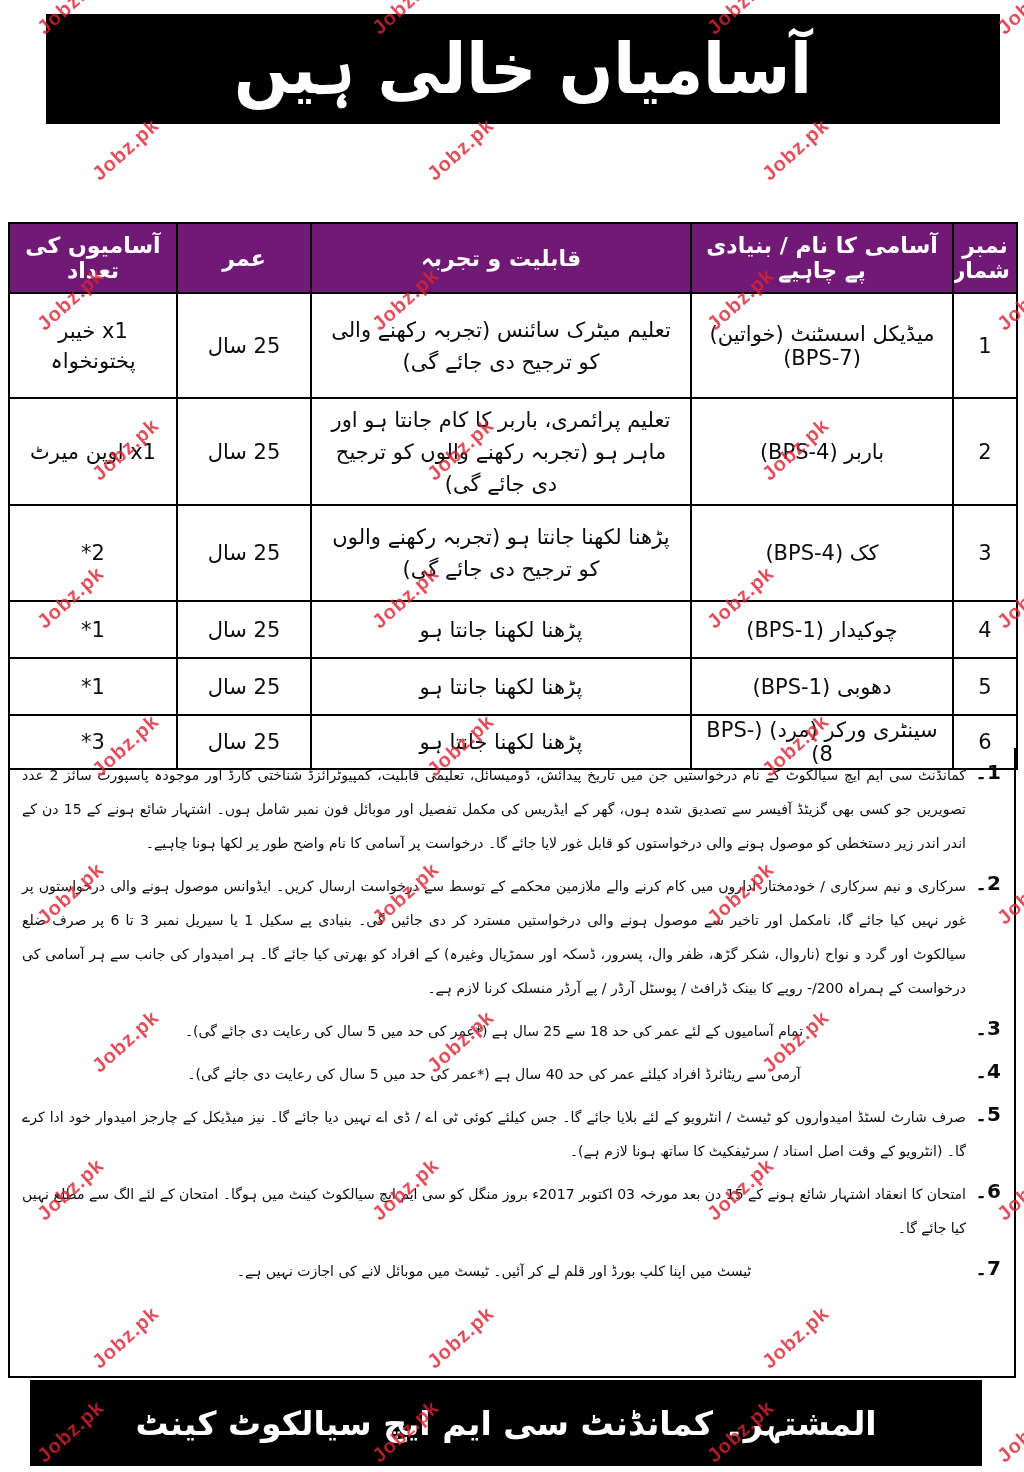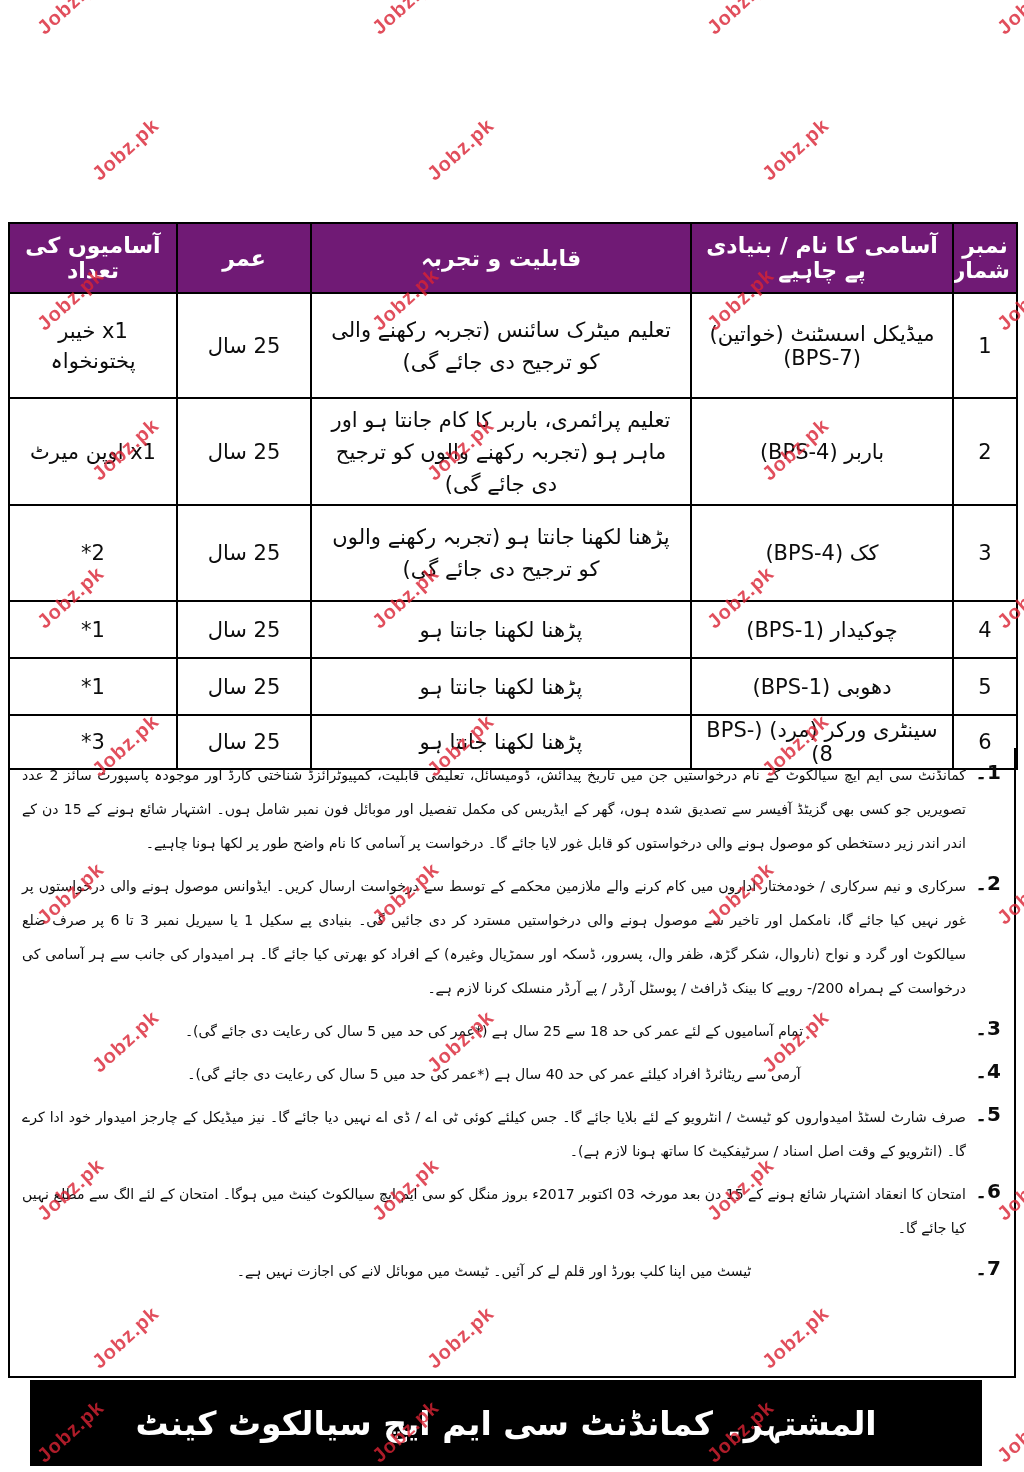--- a/index.html
+++ b/index.html
@@ -39,20 +39,23 @@
   
   #footer-banner{position:absolute;top:1380px;left:30px;width:952px;height:86px;background:#000000;}
   #footer-text{width:100%;height:100%;display:flex;align-items:center;justify-content:center;
       color:#fff;font-size:33px;font-weight:bold;direction:rtl;letter-spacing:2px;}
 </style>
 </head>
 <body>
 
 <div id="page">
 
+  <div id="title-banner">
+    <div id="title-text">آسامیاں خالی ہیں</div>
+  </div>
 
 
   <table id="vtable">
     <colgroup>
       <col style="width:64px">
         <col style="width:262px">
         <col style="width:380px">
       <col style="width:134px">
         <col style="width:168px">
     </colgroup>

